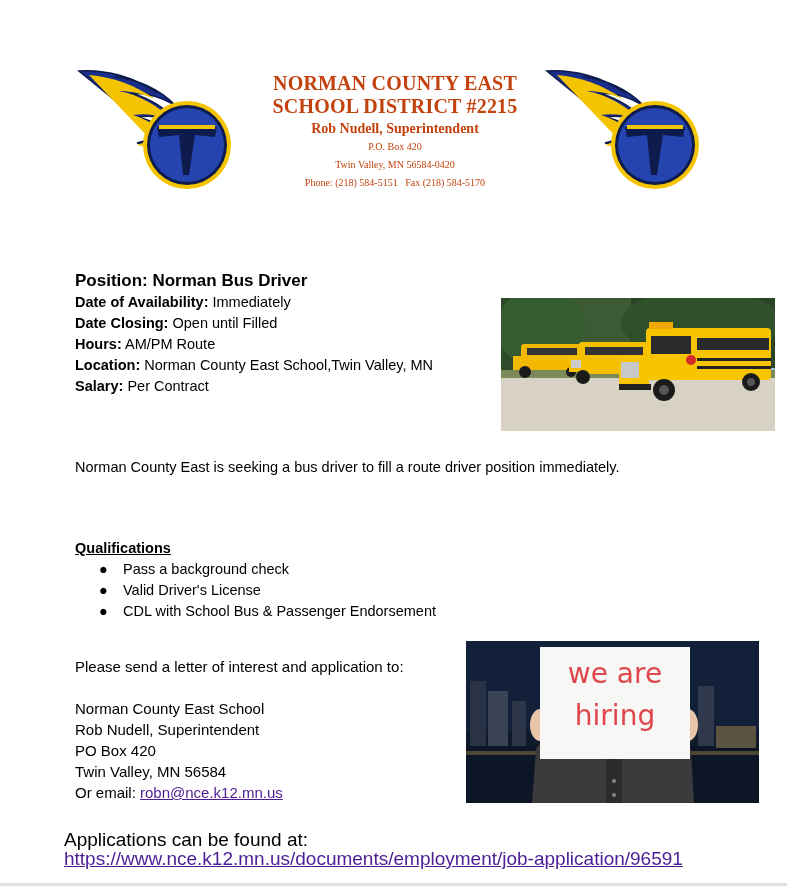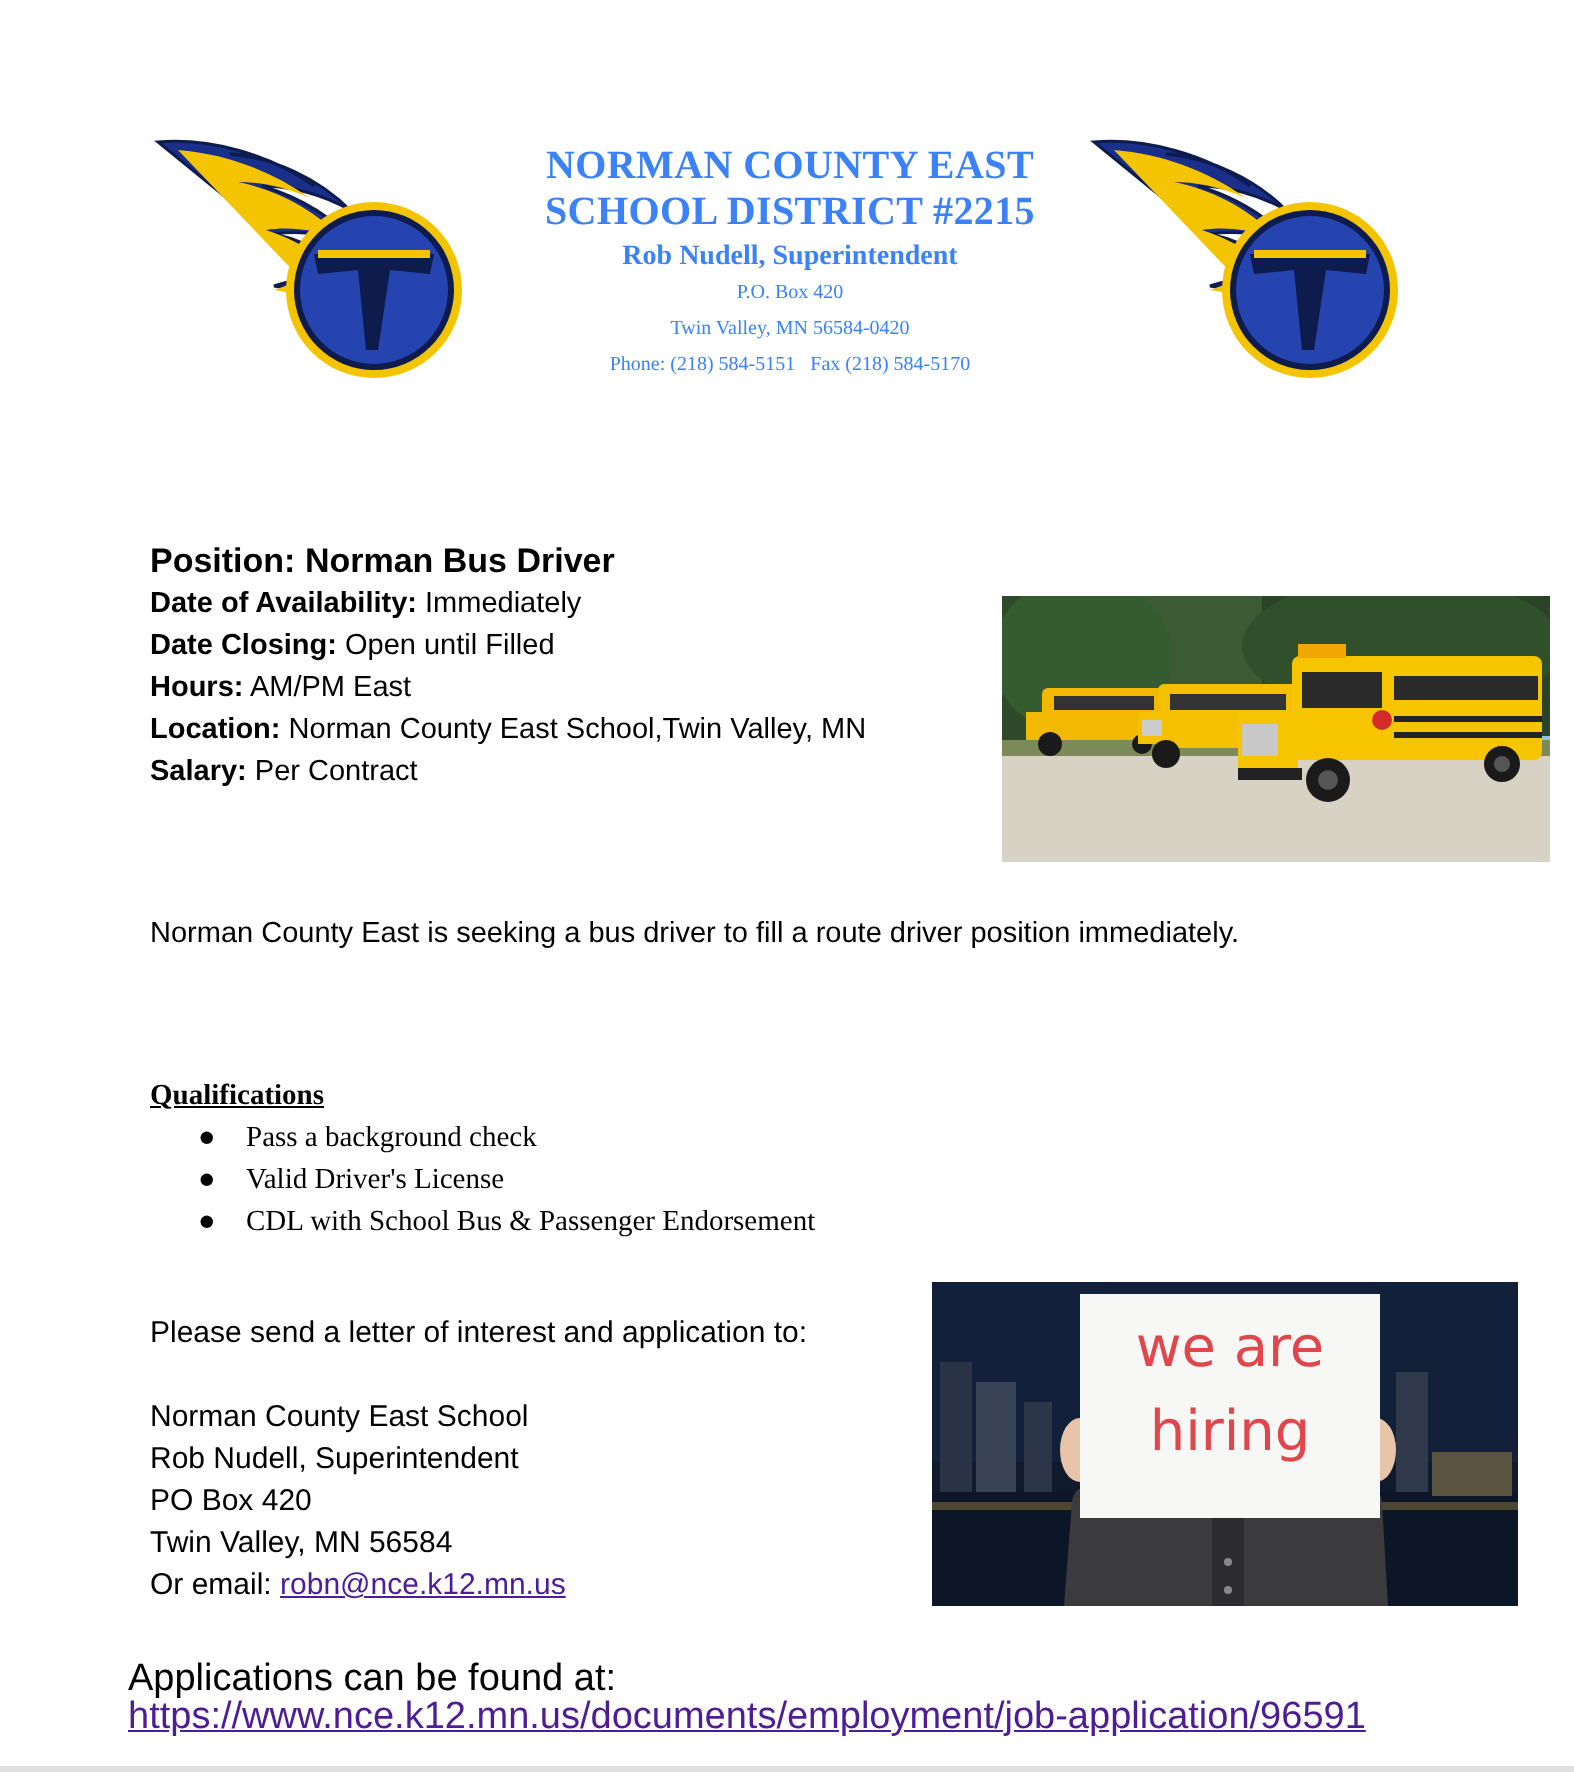--- a/index.html
+++ b/index.html
@@ -5,35 +5,35 @@
     * { box-sizing: border-box; margin: 0; padding: 0; }
     html, body { width: 787px; height: 886px; background: #ffffff; overflow: hidden; }
     body { position: relative; font-family: "Liberation Sans", sans-serif; color: #000; }
 
     .letterhead { position: absolute; left: 0; top: 0; width: 787px; height: 200px; }
     .logo { position: absolute; width: 160px; height: 130px; }
     .logo.left { left: 75px; top: 63px; }
     .logo.right { left: 543px; top: 63px; }
 
     .lh-text { position: absolute; left: 240px; top: 72px; width: 310px; text-align: center;
-               font-family: "Liberation Serif", serif; color: #3b82f6; }
+               font-family: "Liberation Serif", serif; color: #c2410c; }
     .lh-title { font-size: 20px; font-weight: bold; line-height: 23px; letter-spacing: 0.2px; }
     .lh-super { font-size: 14px; font-weight: bold; line-height: 19px; margin-top: 1px; }
     .lh-line { font-size: 10px; line-height: 18px; }
 
     .position-block { position: absolute; left: 75px; top: 270px; }
     .pos-title { font-size: 17px; font-weight: bold; line-height: 22px; }
     .pos-row { font-size: 14.5px; line-height: 21px; }
     .pos-row b { font-weight: bold; text-align: right; }
 
     .bus-img { position: absolute; left: 501px; top: 298px; width: 274px; height: 133px; overflow: hidden; }
 
     .intro { position: absolute; left: 75px; top: 457px; font-size: 14.5px; line-height: 20px; }
 
-    .quals { position: absolute; left: 75px; top: 538px; font-family: Liberation Serif, serif; }
+    .quals { position: absolute; left: 75px; top: 538px; }
     .quals-title { font-size: 14.5px; font-weight: bold; text-decoration: underline; line-height: 21px; }
     .quals ul { list-style: none; margin-top: 0; }
     .quals li { font-size: 14.5px; line-height: 21px; padding-left: 48px; position: relative; }
     .quals li .bullet { position: absolute; left: 24px; top: 0; }
 
     .contact { position: absolute; left: 75px; top: 656px; font-size: 15px; line-height: 21px; }
     .contact .gap { height: 21px; }
     a.link { color: #4c1d95; text-decoration: underline; }
 
     .hiring-img { position: absolute; left: 466px; top: 641px; width: 293px; height: 162px; overflow: hidden; }
@@ -77,21 +77,21 @@
       <path d="M82 64 L142 64 L140 74 L120 72 L114 112 L108 112 L104 72 L84 74 Z" fill="#0d1b4d"></path>
       <path d="M84 62 L140 62 L140 66 L84 66 Z" fill="#f5c400"></path>
     </g>
   </svg>
 </div>
 
 <div class="position-block">
   <div class="pos-title">Position: Norman Bus Driver</div>
   <div class="pos-row"><b>Date of Availability:</b><span> Immediately</span></div>
   <div class="pos-row"><b>Date Closing:</b><span> Open until Filled</span></div>
-  <div class="pos-row"><b>Hours:</b><span> AM/PM East</span></div>
+  <div class="pos-row"><b>Hours:</b><span> AM/PM Route</span></div>
   <div class="pos-row"><b>Location:</b><span> Norman County East School,Twin Valley, MN</span></div>
   <div class="pos-row"><b>Salary:</b><span> Per Contract</span></div>
 </div>
 
 <svg class="bus-img" viewBox="0 0 274 133" preserveAspectRatio="none">
   <defs>
     <linearGradient id="sky" x1="0" y1="0" x2="0" y2="1">
       <stop offset="0" stop-color="#6fa6e0"></stop>
         <stop offset="1" stop-color="#b7d3ee"></stop>
     </linearGradient>

